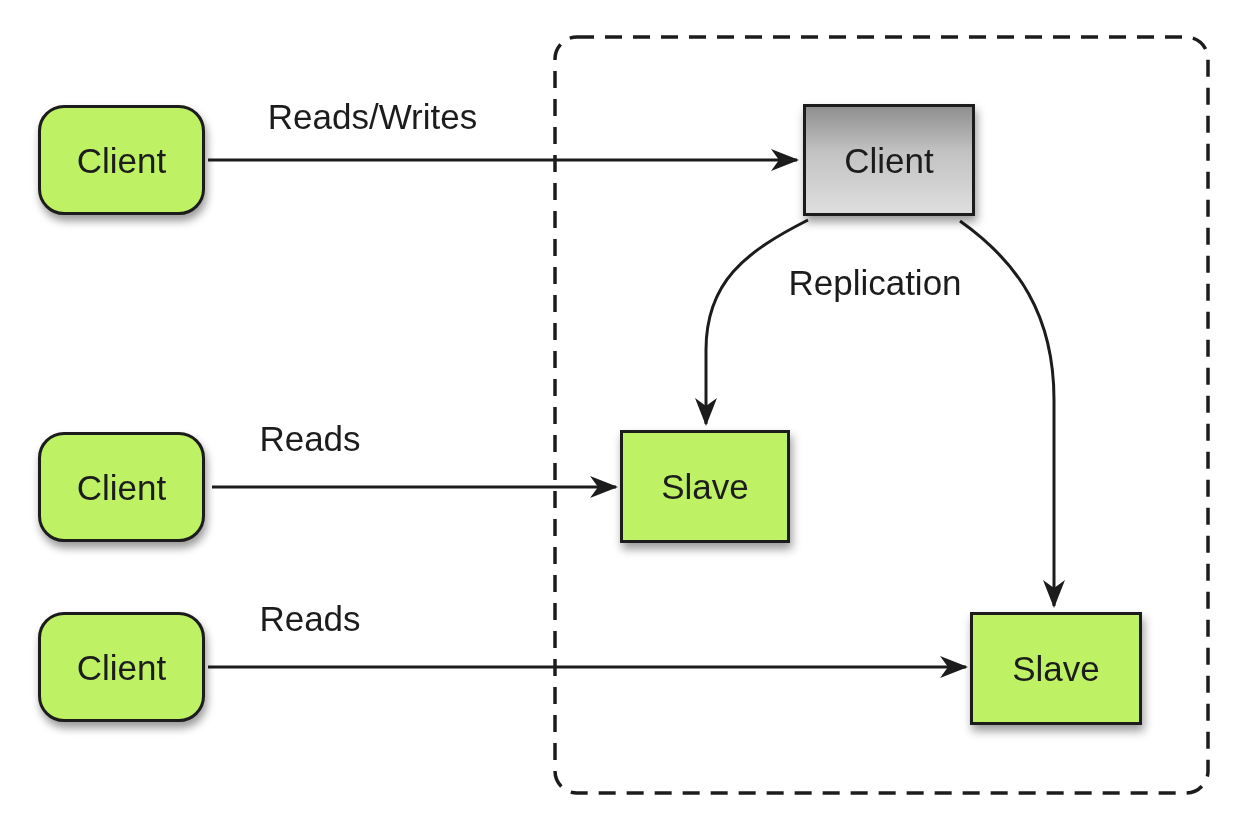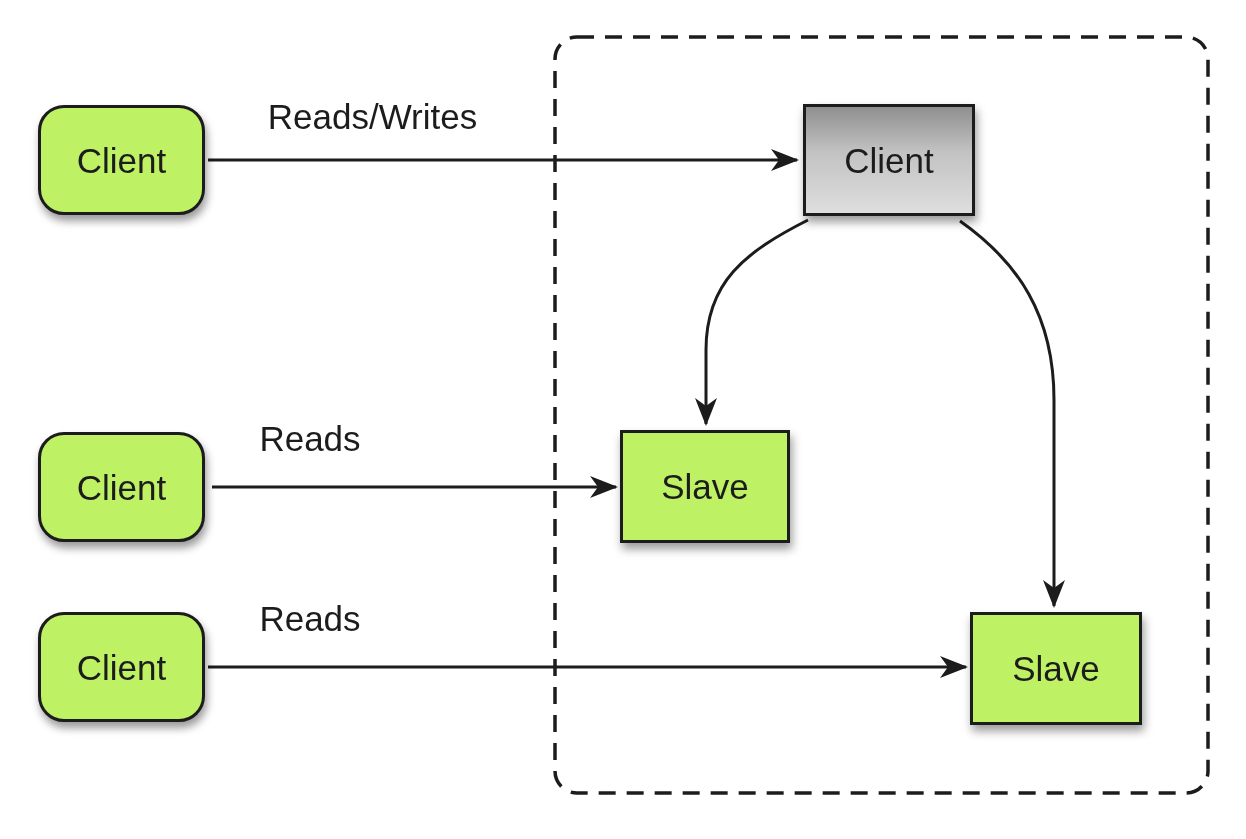--- a/index.html
+++ b/index.html
@@ -149,14 +149,15 @@
   <div class="node node--slave-right">
     <span>Slave</span>
   </div>
 
   <div class="edge-label edge-label--reads-writes">Reads/Writes</div>
 
   <div class="edge-label edge-label--reads-middle">Reads</div>
 
   <div class="edge-label edge-label--reads-bottom">Reads</div>
 
+  <div class="edge-label edge-label--replication">Replication</div>
 
 </div>
 
 </body></html>

